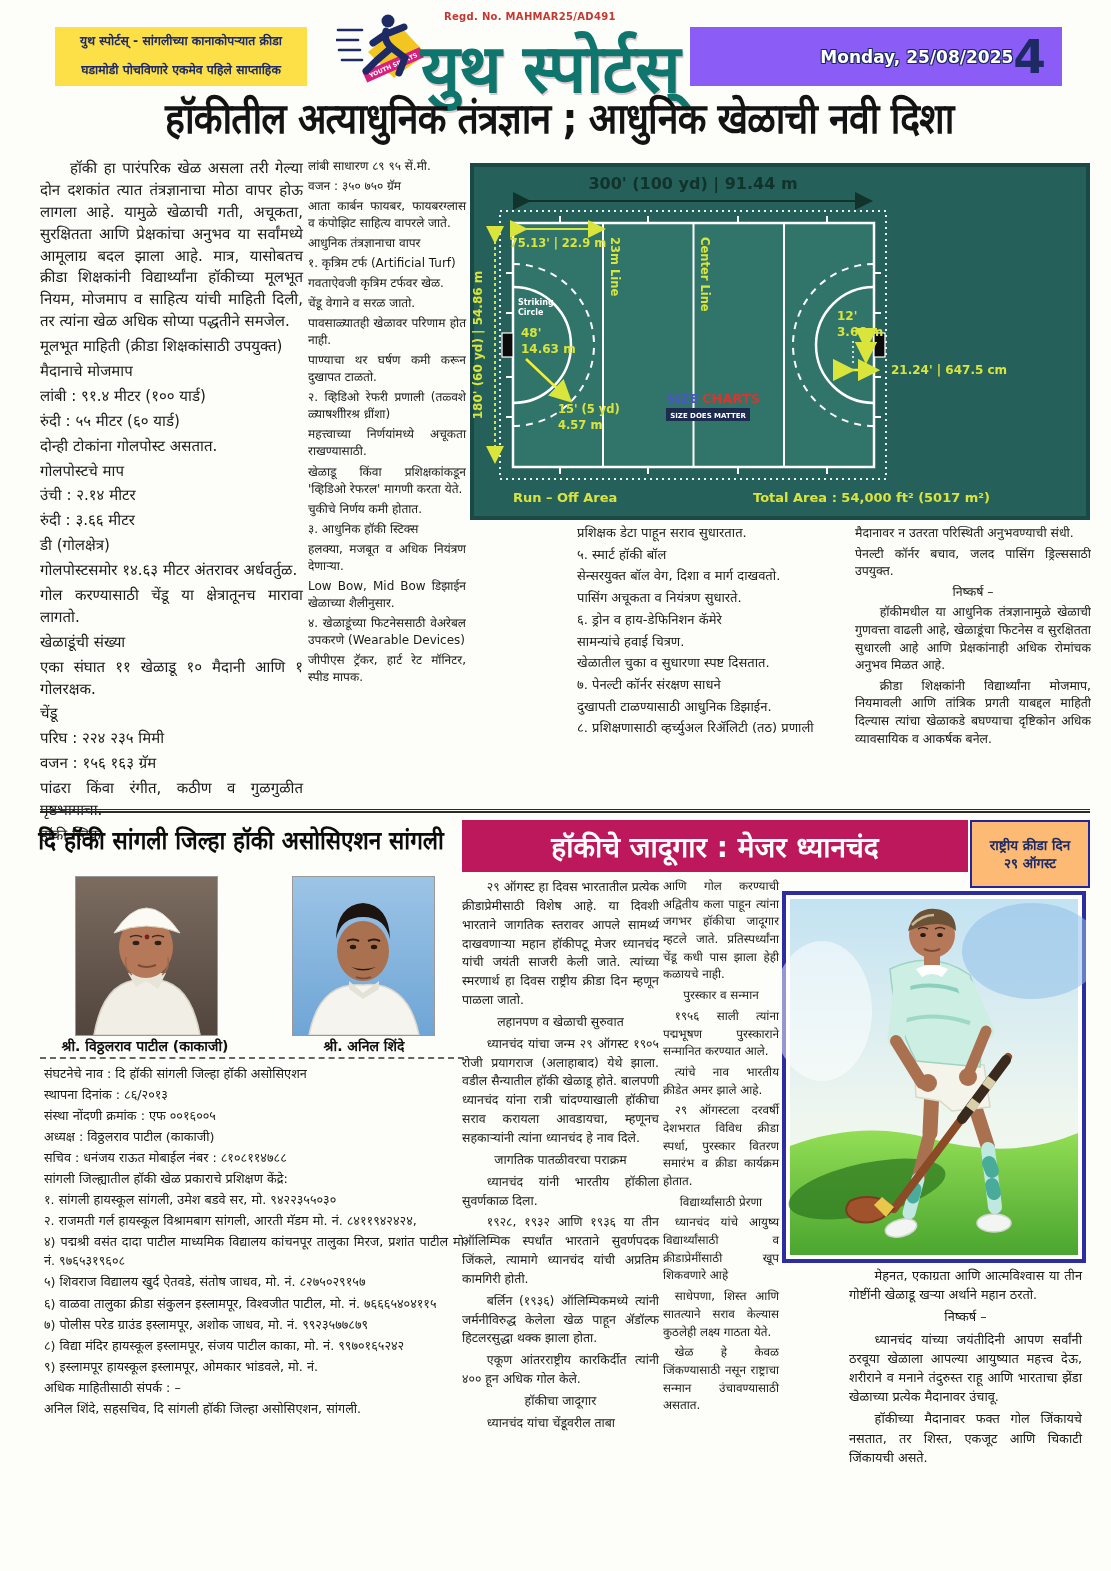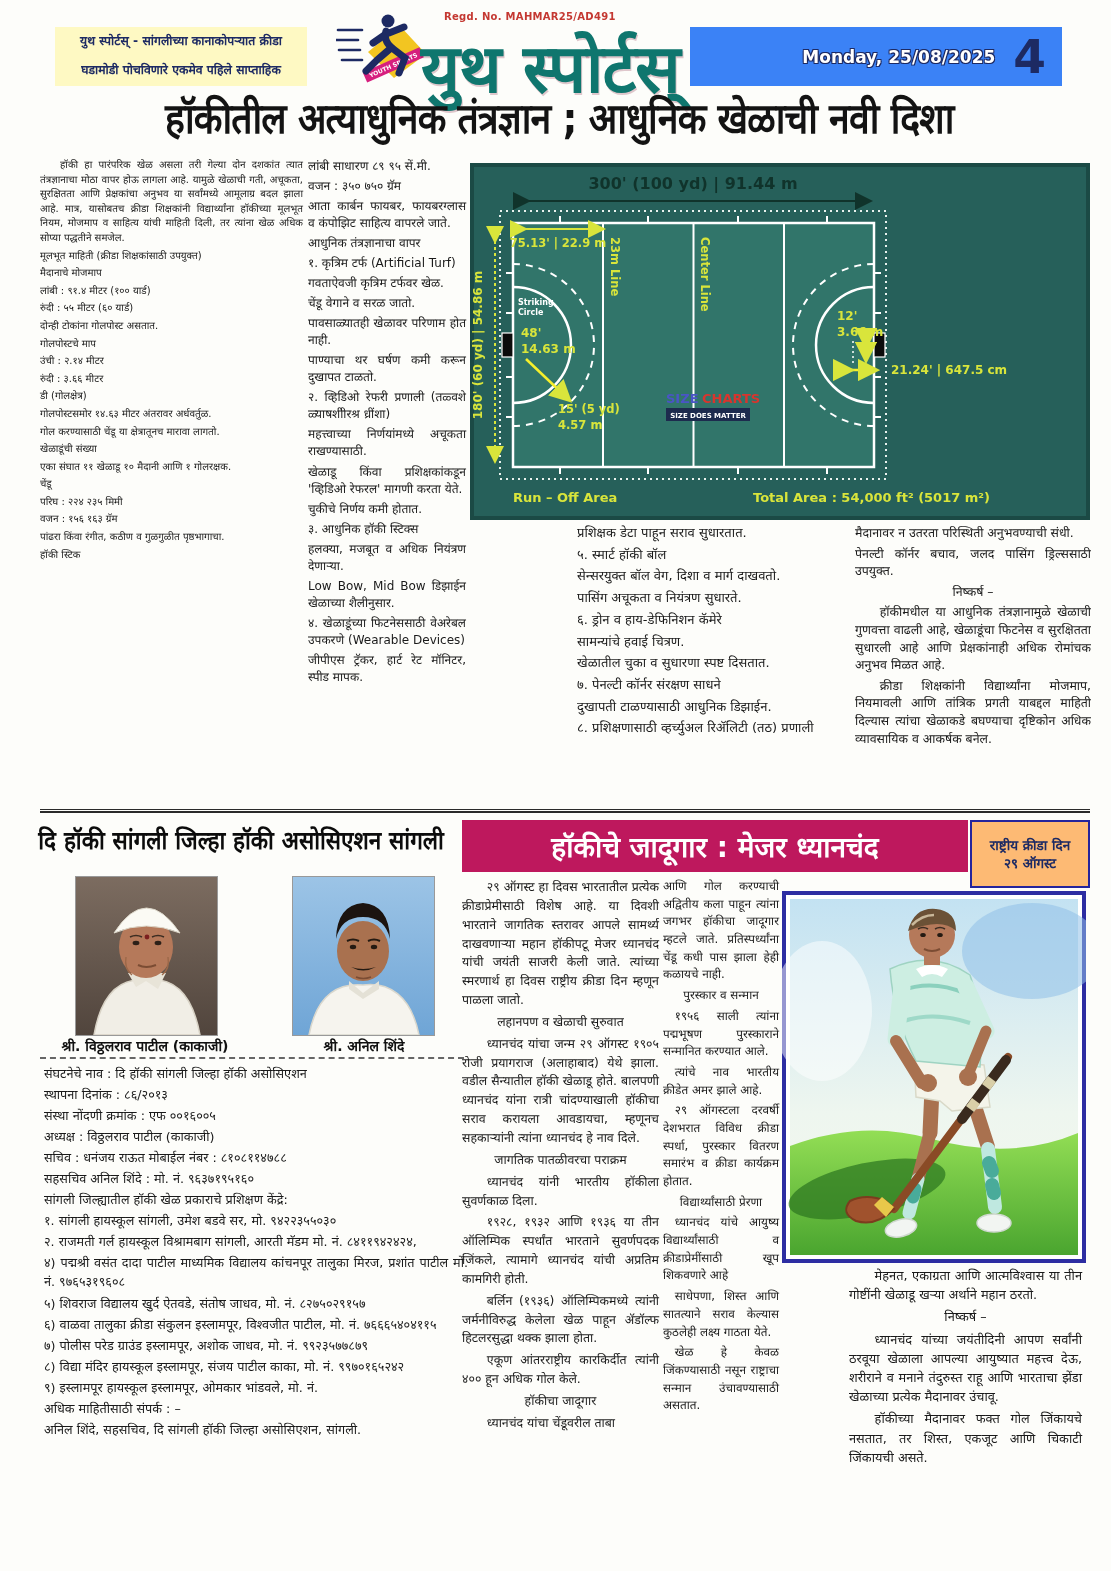--- a/index.html
+++ b/index.html
@@ -1,37 +1,37 @@
 <!DOCTYPE html>
 <html><head>
 <meta charset="utf-8">
 <style>
   html,body{margin:0;padding:0;background:#e8e8e8;}
   .page{position:relative;width:1111px;height:1571px;background:#fdfdfa;overflow:hidden;
         font-family:"DejaVu Sans","Liberation Sans",sans-serif;color:#1a1a1a;margin:0 auto;}
   .abs{position:absolute;}
   
-  .tagline-box{left:55px;top:27px;width:252px;height:59px;background:#fef9c3;box-sizing:border-box;
+  .tagline-box{left:55px;top:27px;width:252px;height:59px;background:#fde047;box-sizing:border-box;
                padding:5px 8px;display:flex;flex-direction:column;justify-content:center;gap:11px;
                text-align:center;color:#1d2a63;font-weight:bold;font-size:12.3px;line-height:1.45;}
   .logo-svg{left:336px;top:8px;width:100px;height:86px;}
   .regd{left:444px;top:11px;font-size:10px;color:#c43831;font-weight:bold;letter-spacing:.3px;}
   .masthead{left:421px;top:20px;font-size:67px;font-weight:800;color:#0f766e;letter-spacing:-1px;
             text-shadow:1px 2px 0 rgba(120,10,40,.22);white-space:nowrap;}
-  .date-box{left:690px;top:27px;width:372px;height:59px;background:#3b82f6;box-sizing:border-box;
-            display:flex;align-items:center;justify-content:flex-end;gap:18px;padding-right:16px;}
+  .date-box{left:690px;top:27px;width:372px;height:59px;background:#8b5cf6;box-sizing:border-box;
+            display:flex;align-items:center;justify-content:flex-end;padding-right:16px;}
   .date{font-size:17px;font-weight:bold;color:#fff;
         text-shadow:1px 1px 0 #1d2a63,-1px -1px 0 #1d2a63,1px -1px 0 #1d2a63,-1px 1px 0 #1d2a63;}
   .pageno{font-size:47px;font-weight:800;color:#1d2a63;line-height:1;}
   .headline{left:32px;top:88px;width:1185px;transform:scaleX(.89);transform-origin:left top;
             font-size:42px;font-weight:800;color:#131313;text-align:center;letter-spacing:-1px;white-space:nowrap;}
   
   .col p{margin:0 0 3px;text-align:justify;}
   .col p.c{text-align:center;}
-  .colA1{left:40px;top:158px;width:263px;font-size:10px;line-height:1.46;}
+  .colA1{left:40px;top:158px;width:263px;font-size:15px;line-height:1.46;}
   .colA2{left:308px;top:158px;width:158px;font-size:12px;line-height:1.42;}
   .colA3{left:577px;top:524px;width:263px;font-size:13px;line-height:1.44;}
   .colA4{left:855px;top:524px;width:236px;font-size:12.4px;line-height:1.42;max-height:292px;overflow:hidden;}
   .field-svg{left:470px;top:163px;width:620px;height:357px;}
   .rule1{left:40px;top:809px;width:1050px;height:4px;border-top:1.5px solid #2a2a2a;border-bottom:2.5px solid #2a2a2a;box-sizing:border-box;}
   
   .assoc-title{left:26px;top:822px;width:478px;transform:scaleX(.9);transform-origin:left top;
                font-size:25px;font-weight:800;color:#0c0c0c;text-align:center;white-space:nowrap;}
   .photo{border:1px solid #999;}
   .photo1{left:75px;top:876px;width:141px;height:158px;}
@@ -272,21 +272,20 @@
 
   <div class="abs cap cap1">श्री. विठ्ठलराव पाटील (काकाजी)</div>
   <div class="abs cap cap2">श्री. अनिल शिंदे</div>
   <div class="abs dashrule"></div>
   <div class="abs col assoc-details">
       <p>संघटनेचे नाव : दि हॉकी सांगली जिल्हा हॉकी असोसिएशन</p>
       <p>स्थापना दिनांक :  ८६/२०१३</p>
       <p>संस्था नोंदणी क्रमांक : एफ ००१६००५</p>
       <p>अध्यक्ष :  विठ्ठलराव पाटील (काकाजी)</p>
       <p>सचिव : धनंजय राऊत मोबाईल नंबर : ८१०८११४७८८</p>
-      <p>सहसचिव अनिल शिंदे : मो. नं. ९६३७१९५१६०</p>
       <p>सांगली जिल्ह्यातील हॉकी खेळ प्रकाराचे प्रशिक्षण केंद्रे:</p>
       <p>१. सांगली हायस्कूल सांगली, उमेश बडवे सर, मो. ९४२२३५५०३०</p>
       <p>२. राजमती गर्ल हायस्कूल विश्रामबाग सांगली, आरती मॅडम मो. नं. ८४११९४२४२४,</p>
       <p>४) पद्मश्री वसंत दादा पाटील माध्यमिक विद्यालय कांचनपूर तालुका मिरज, प्रशांत पाटील मो. नं. ९७६५३१९६०८</p>
       <p>५) शिवराज विद्यालय खुर्द ऐतवडे, संतोष जाधव, मो. नं. ८२७५०२९१५७</p>
       <p>६) वाळवा तालुका क्रीडा संकुलन इस्लामपूर, विश्वजीत पाटील, मो. नं. ७६६६५४०४११५</p>
       <p>७) पोलीस परेड ग्राउंड इस्लामपूर, अशोक जाधव, मो. नं. ९९२३५७७८७९</p>
       <p>८) विद्या मंदिर हायस्कूल इस्लामपूर, संजय पाटील काका, मो. नं. ९९७०१६५२४२</p>
       <p>९) इस्लामपूर हायस्कूल इस्लामपूर, ओमकार भांडवले, मो. नं.</p>
       <p>अधिक माहितीसाठी संपर्क : –</p>

